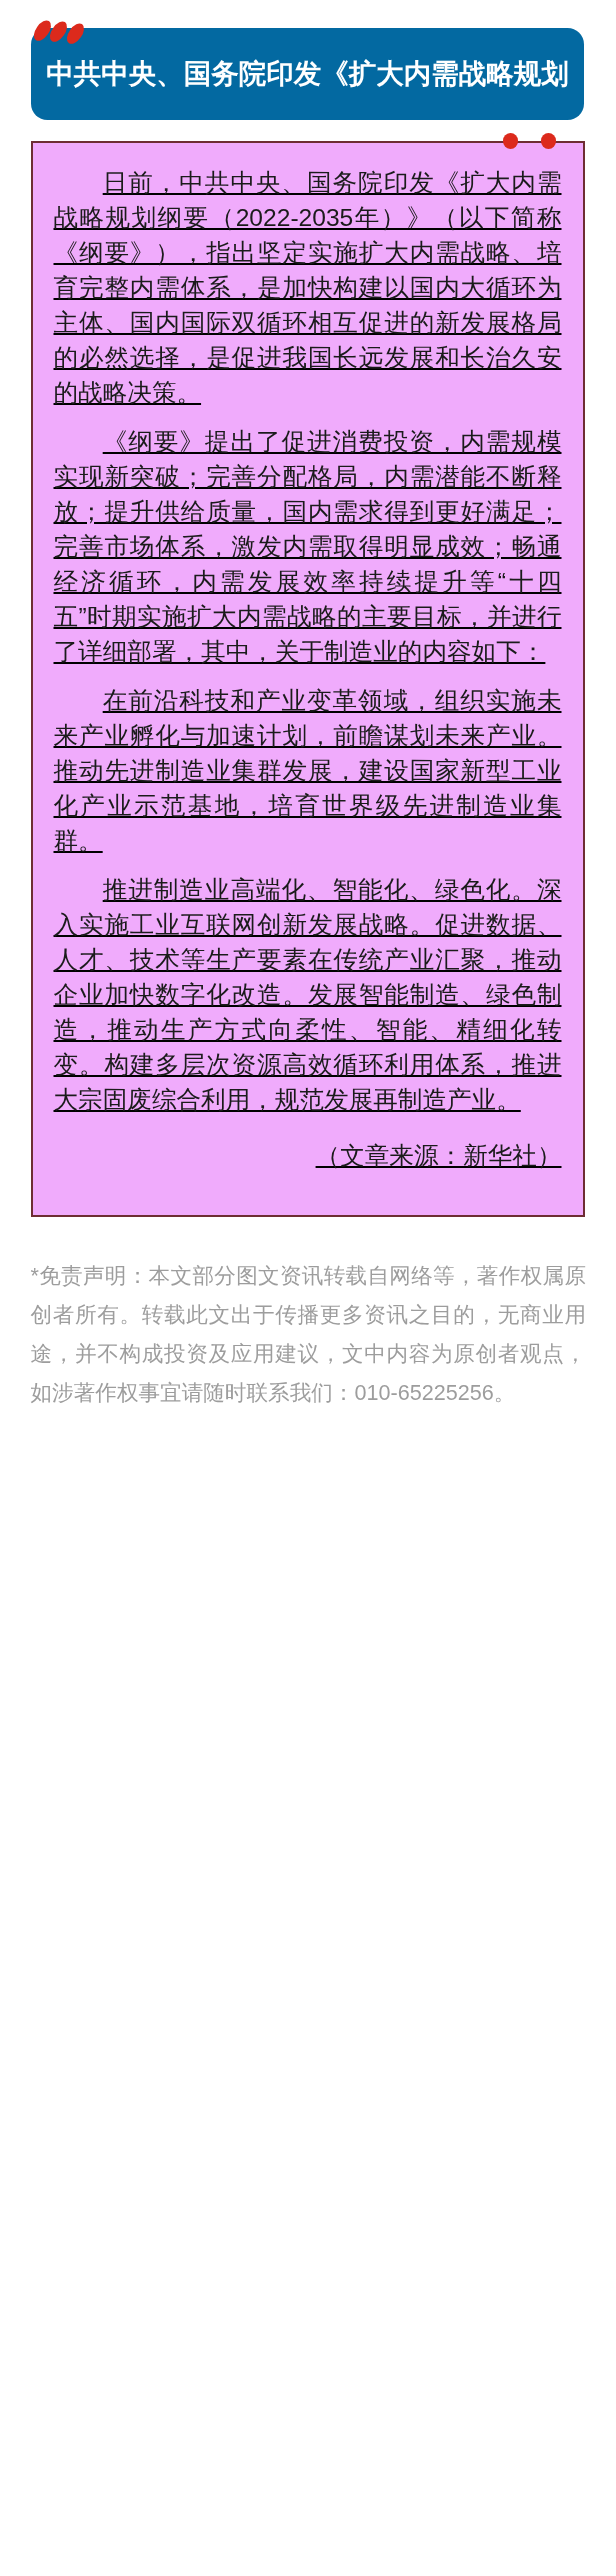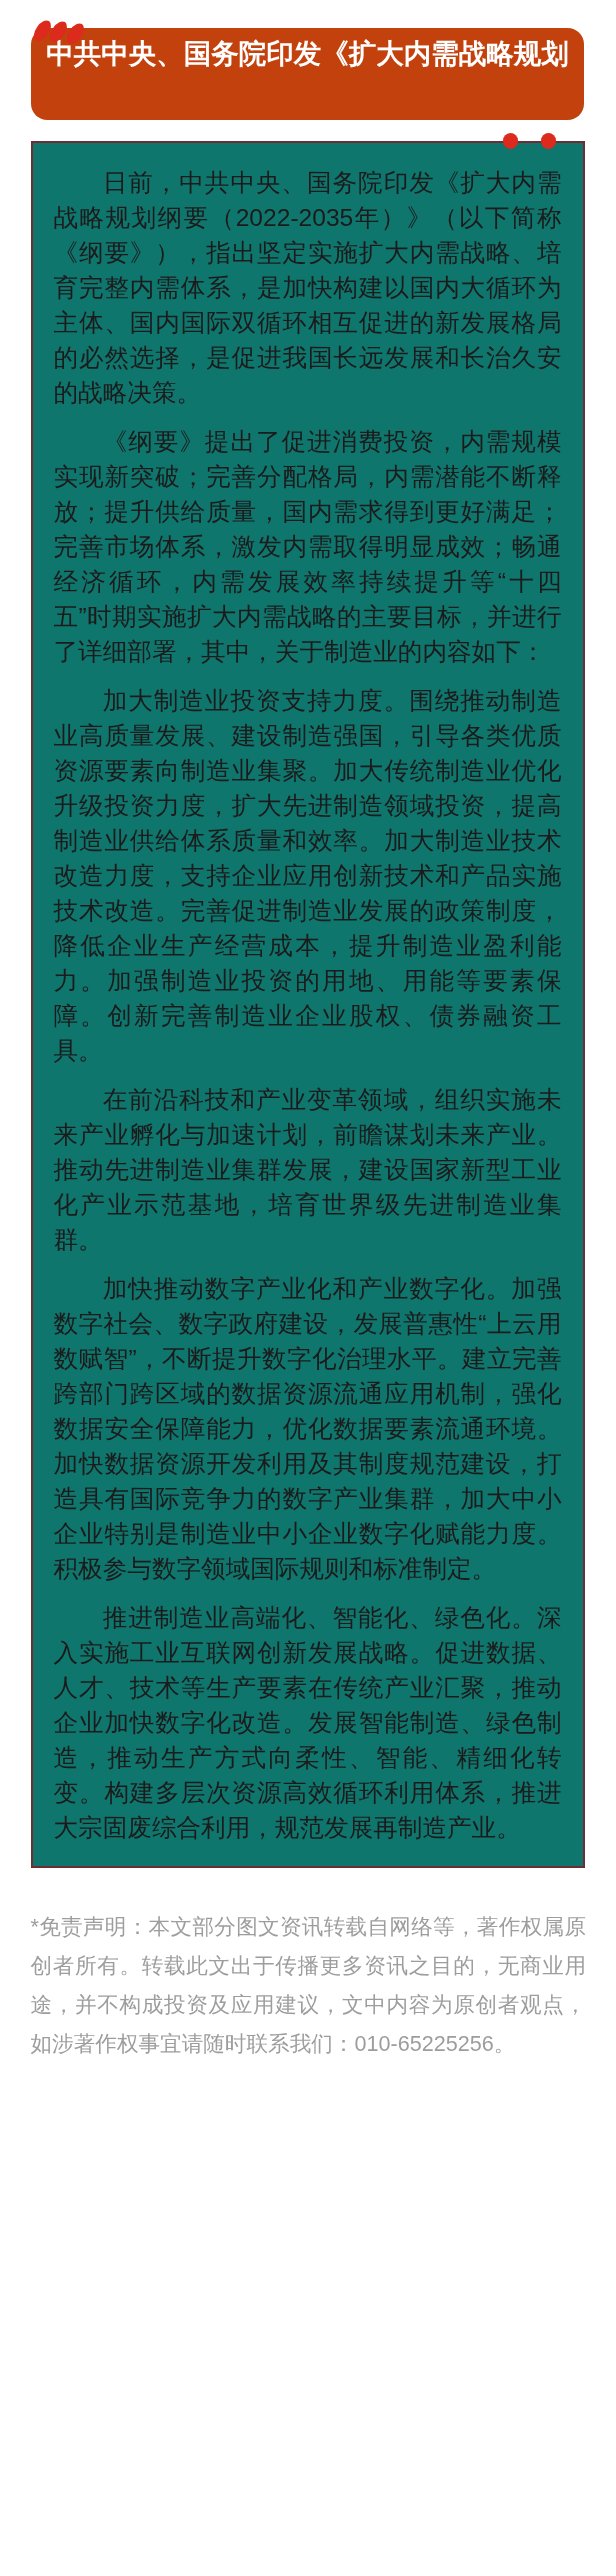--- a/index.html
+++ b/index.html
@@ -17,32 +17,33 @@
     background:#dc2a1c; border-radius:50%;
     transform:rotate(35deg);
   }
   .quote-dots .qdot.q1 { left:0;    top:3px; }
   .quote-dots .qdot.q2 { left:16.4px; top:4.5px; }
   .quote-dots .qdot.q3 { left:33px; top:6px; }
 
   
   .header-banner {
     position:relative; margin:28px 0 0 31px; width:553px; min-height:92px;
-    background:#c2410c; border-radius:16.4px;
+    background:#0369a1; border-radius:16.4px;
     color:#ffffff; font-weight:700; font-size:27.5px; line-height:38px;
     text-align:center;
-    display:flex; flex-direction:row; justify-content:center;
+    display:flex; flex-direction:column; justify-content:center;
     padding:7.4px 10.4px; z-index:2;
   }
 
   
   .card {
     position:relative; margin:21px 0 0 30.5px; width:554px;
-    border:2.2px solid #6e2d33; background:#0f766e;
-    padding:22px 21px 21px 21px;
+    border:2.2px solid #6e2d33; background:#f0abfc;
+    padding:22px 21px 42px 21px;
+    text-decoration:underline;
   }
   .card .corner-dot {
     position:absolute; top:-9.7px; width:15.6px; height:15.6px;
     border-radius:50%; background:#dc2a1c;
   }
   .card .corner-dot.d1 { left:470px; }
   .card .corner-dot.d2 { left:508px; }
 
   .card p.body-para {
     font-size:24.6px; line-height:35px; color:#1b1b1b;
@@ -74,21 +75,20 @@
 <div class="header-banner">
   <div>中共中央、国务院印发《扩大内需战略规划</div>
 </div>
 
 <div class="card">
   <span class="corner-dot d1"></span>
   <span class="corner-dot d2"></span>
 
   <p class="body-para">日前，中共中央、国务院印发《扩大内需战略规划纲要（2022-2035年）》（以下简称《纲要》），指出坚定实施扩大内需战略、培育完整内需体系，是加快构建以国内大循环为主体、国内国际双循环相互促进的新发展格局的必然选择，是促进我国长远发展和长治久安的战略决策。</p>
   <p class="body-para">《纲要》提出了促进消费投资，内需规模实现新突破；完善分配格局，内需潜能不断释放；提升供给质量，国内需求得到更好满足；完善市场体系，激发内需取得明显成效；畅通经济循环，内需发展效率持续提升等“十四五”时期实施扩大内需战略的主要目标，并进行了详细部署，其中，关于制造业的内容如下：</p>
-  <p class="body-para">加大制造业投资支持力度。围绕推动制造业高质量发展、建设制造强国，引导各类优质资源要素向制造业集聚。加大传统制造业优化升级投资力度，扩大先进制造领域投资，提高制造业供给体系质量和效率。加大制造业技术改造力度，支持企业应用创新技术和产品实施技术改造。完善促进制造业发展的政策制度，降低企业生产经营成本，提升制造业盈利能力。加强制造业投资的用地、用能等要素保障。创新完善制造业企业股权、债券融资工具。</p>
   <p class="body-para">在前沿科技和产业变革领域，组织实施未来产业孵化与加速计划，前瞻谋划未来产业。推动先进制造业集群发展，建设国家新型工业化产业示范基地，培育世界级先进制造业集群。</p>
-  <p class="body-para">加快推动数字产业化和产业数字化。加强数字社会、数字政府建设，发展普惠性“上云用数赋智”，不断提升数字化治理水平。建立完善跨部门跨区域的数据资源流通应用机制，强化数据安全保障能力，优化数据要素流通环境。加快数据资源开发利用及其制度规范建设，打造具有国际竞争力的数字产业集群，加大中小企业特别是制造业中小企业数字化赋能力度。积极参与数字领域国际规则和标准制定。</p>
   <p class="body-para">推进制造业高端化、智能化、绿色化。深入实施工业互联网创新发展战略。促进数据、人才、技术等生产要素在传统产业汇聚，推动企业加快数字化改造。发展智能制造、绿色制造，推动生产方式向柔性、智能、精细化转变。构建多层次资源高效循环利用体系，推进大宗固废综合利用，规范发展再制造产业。</p>
 
+  <p class="source-line">（文章来源：新华社）</p>
 </div>
 
 <p class="disclaimer">*免责声明：本文部分图文资讯转载自网络等，著作权属原创者所有。转载此文出于传播更多资讯之目的，无商业用途，并不构成投资及应用建议，文中内容为原创者观点，如涉著作权事宜请随时联系我们：010-65225256。</p>
 
 
 </body></html>

